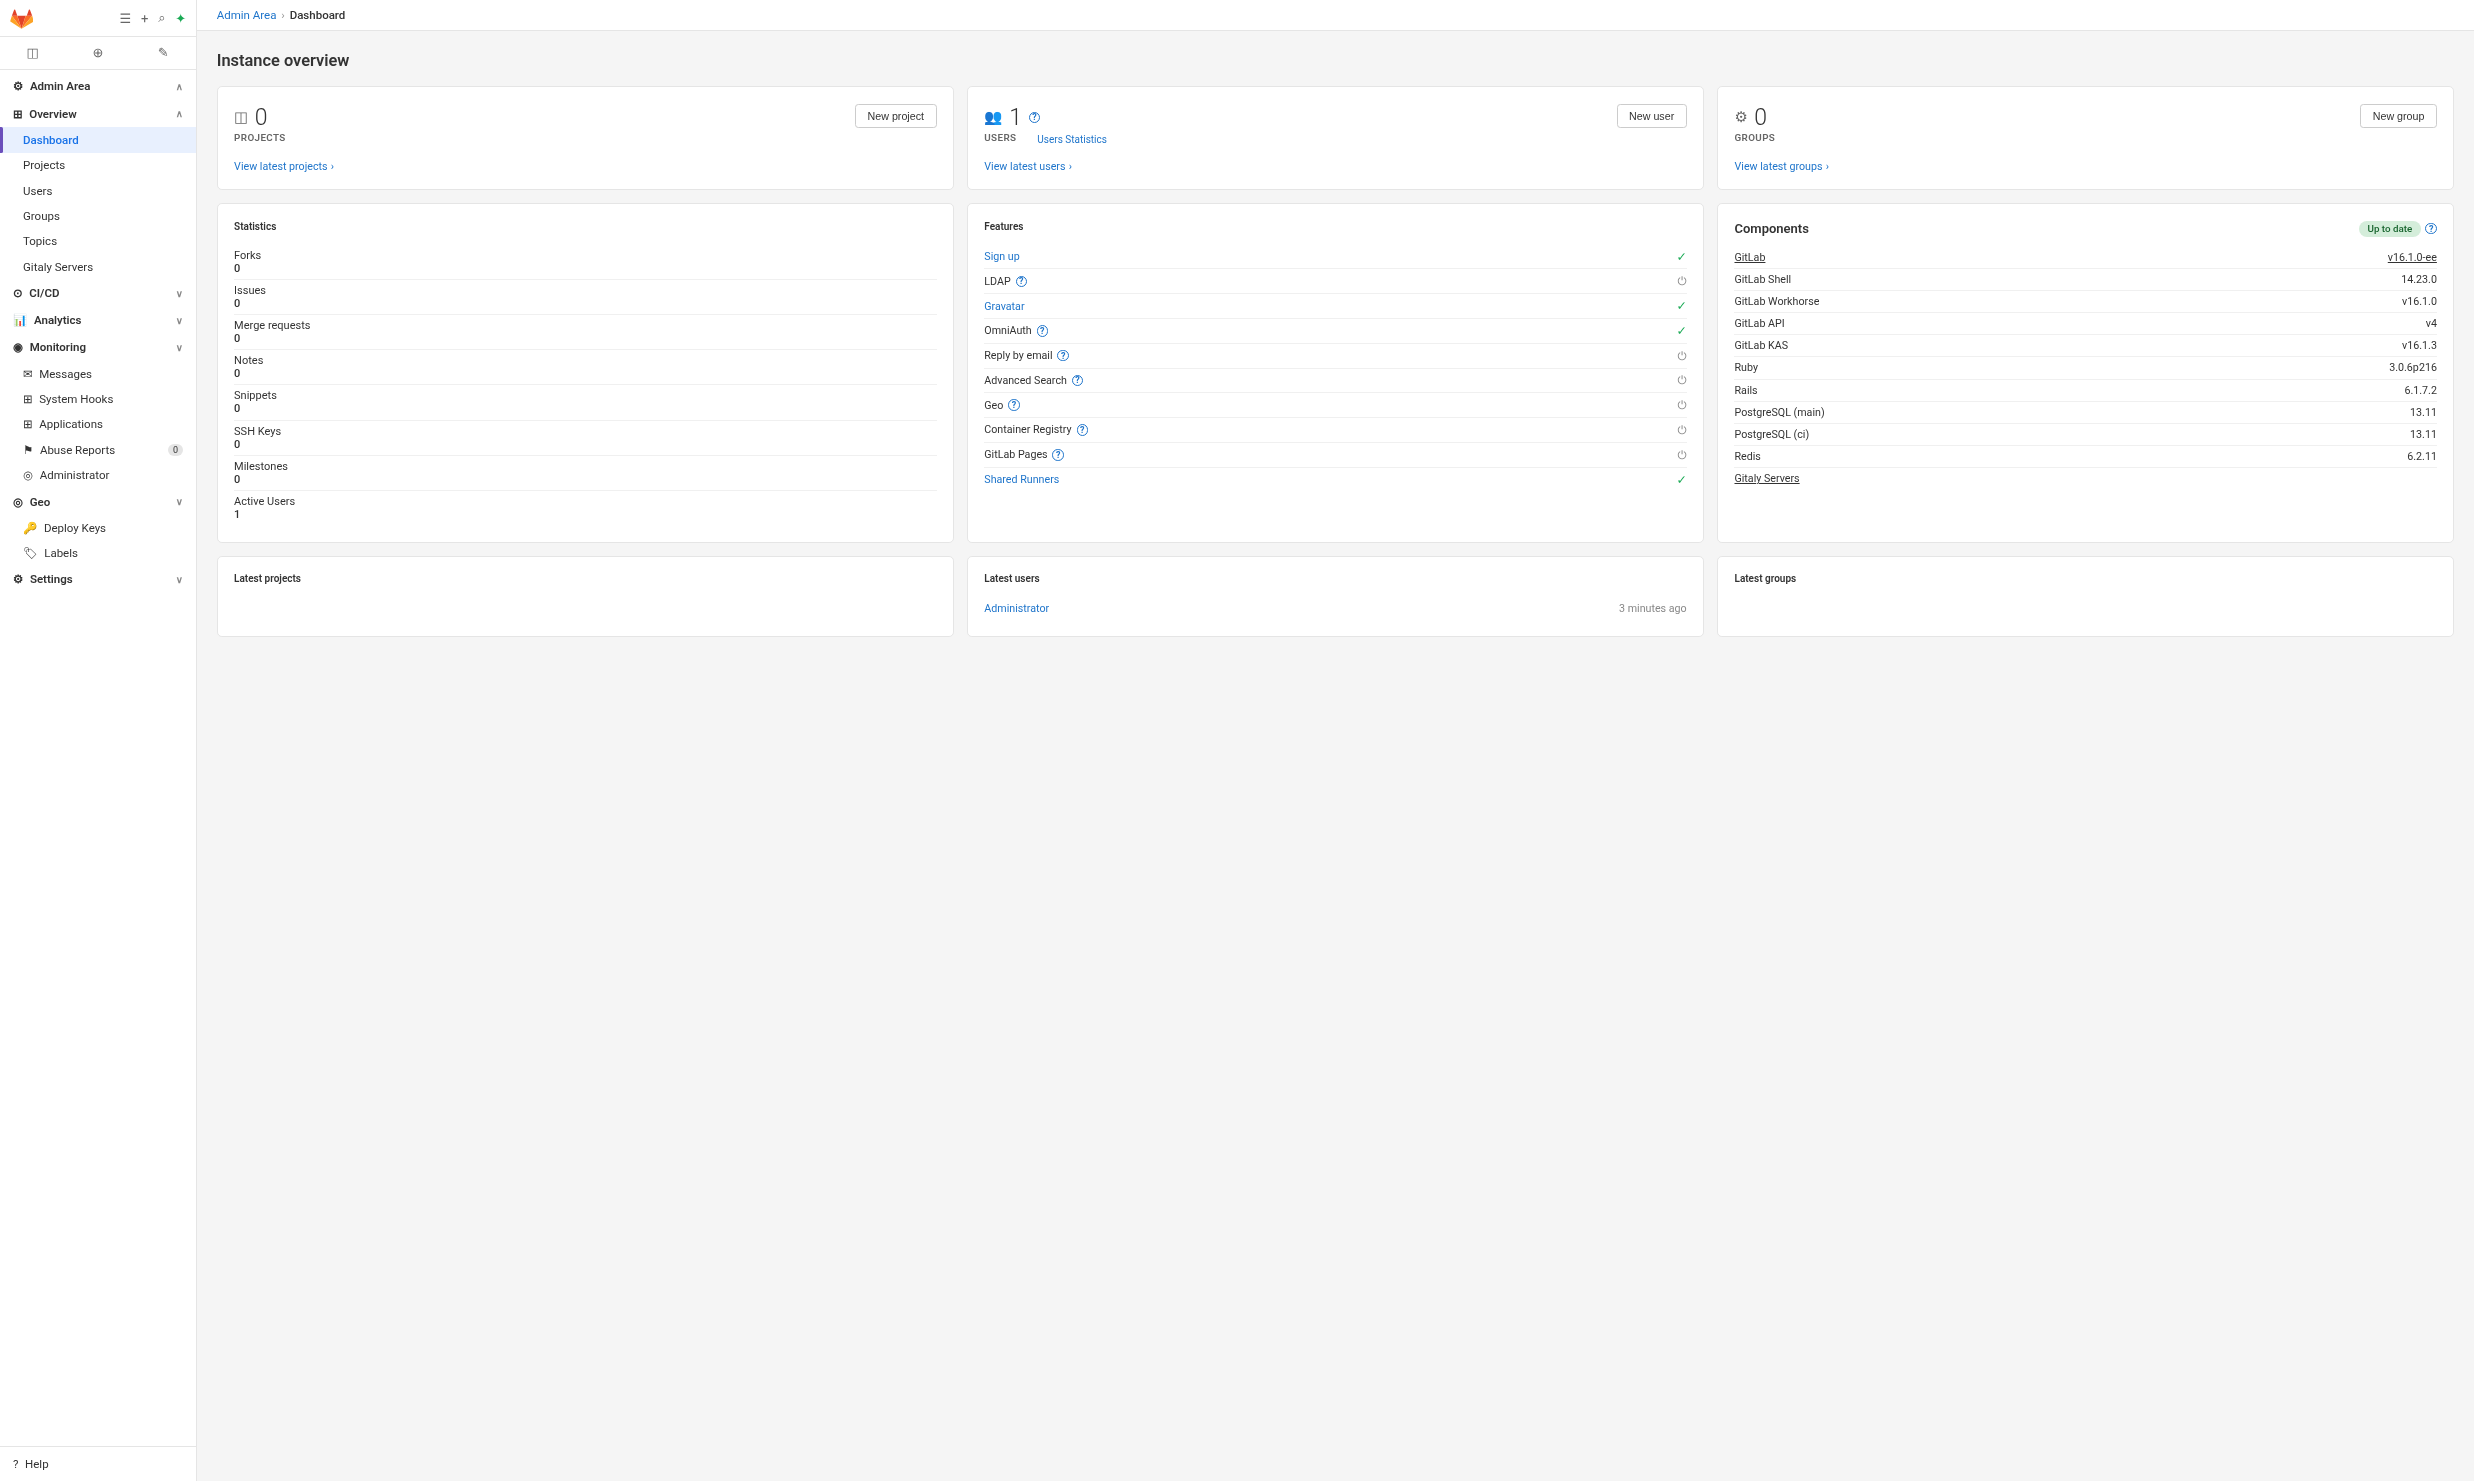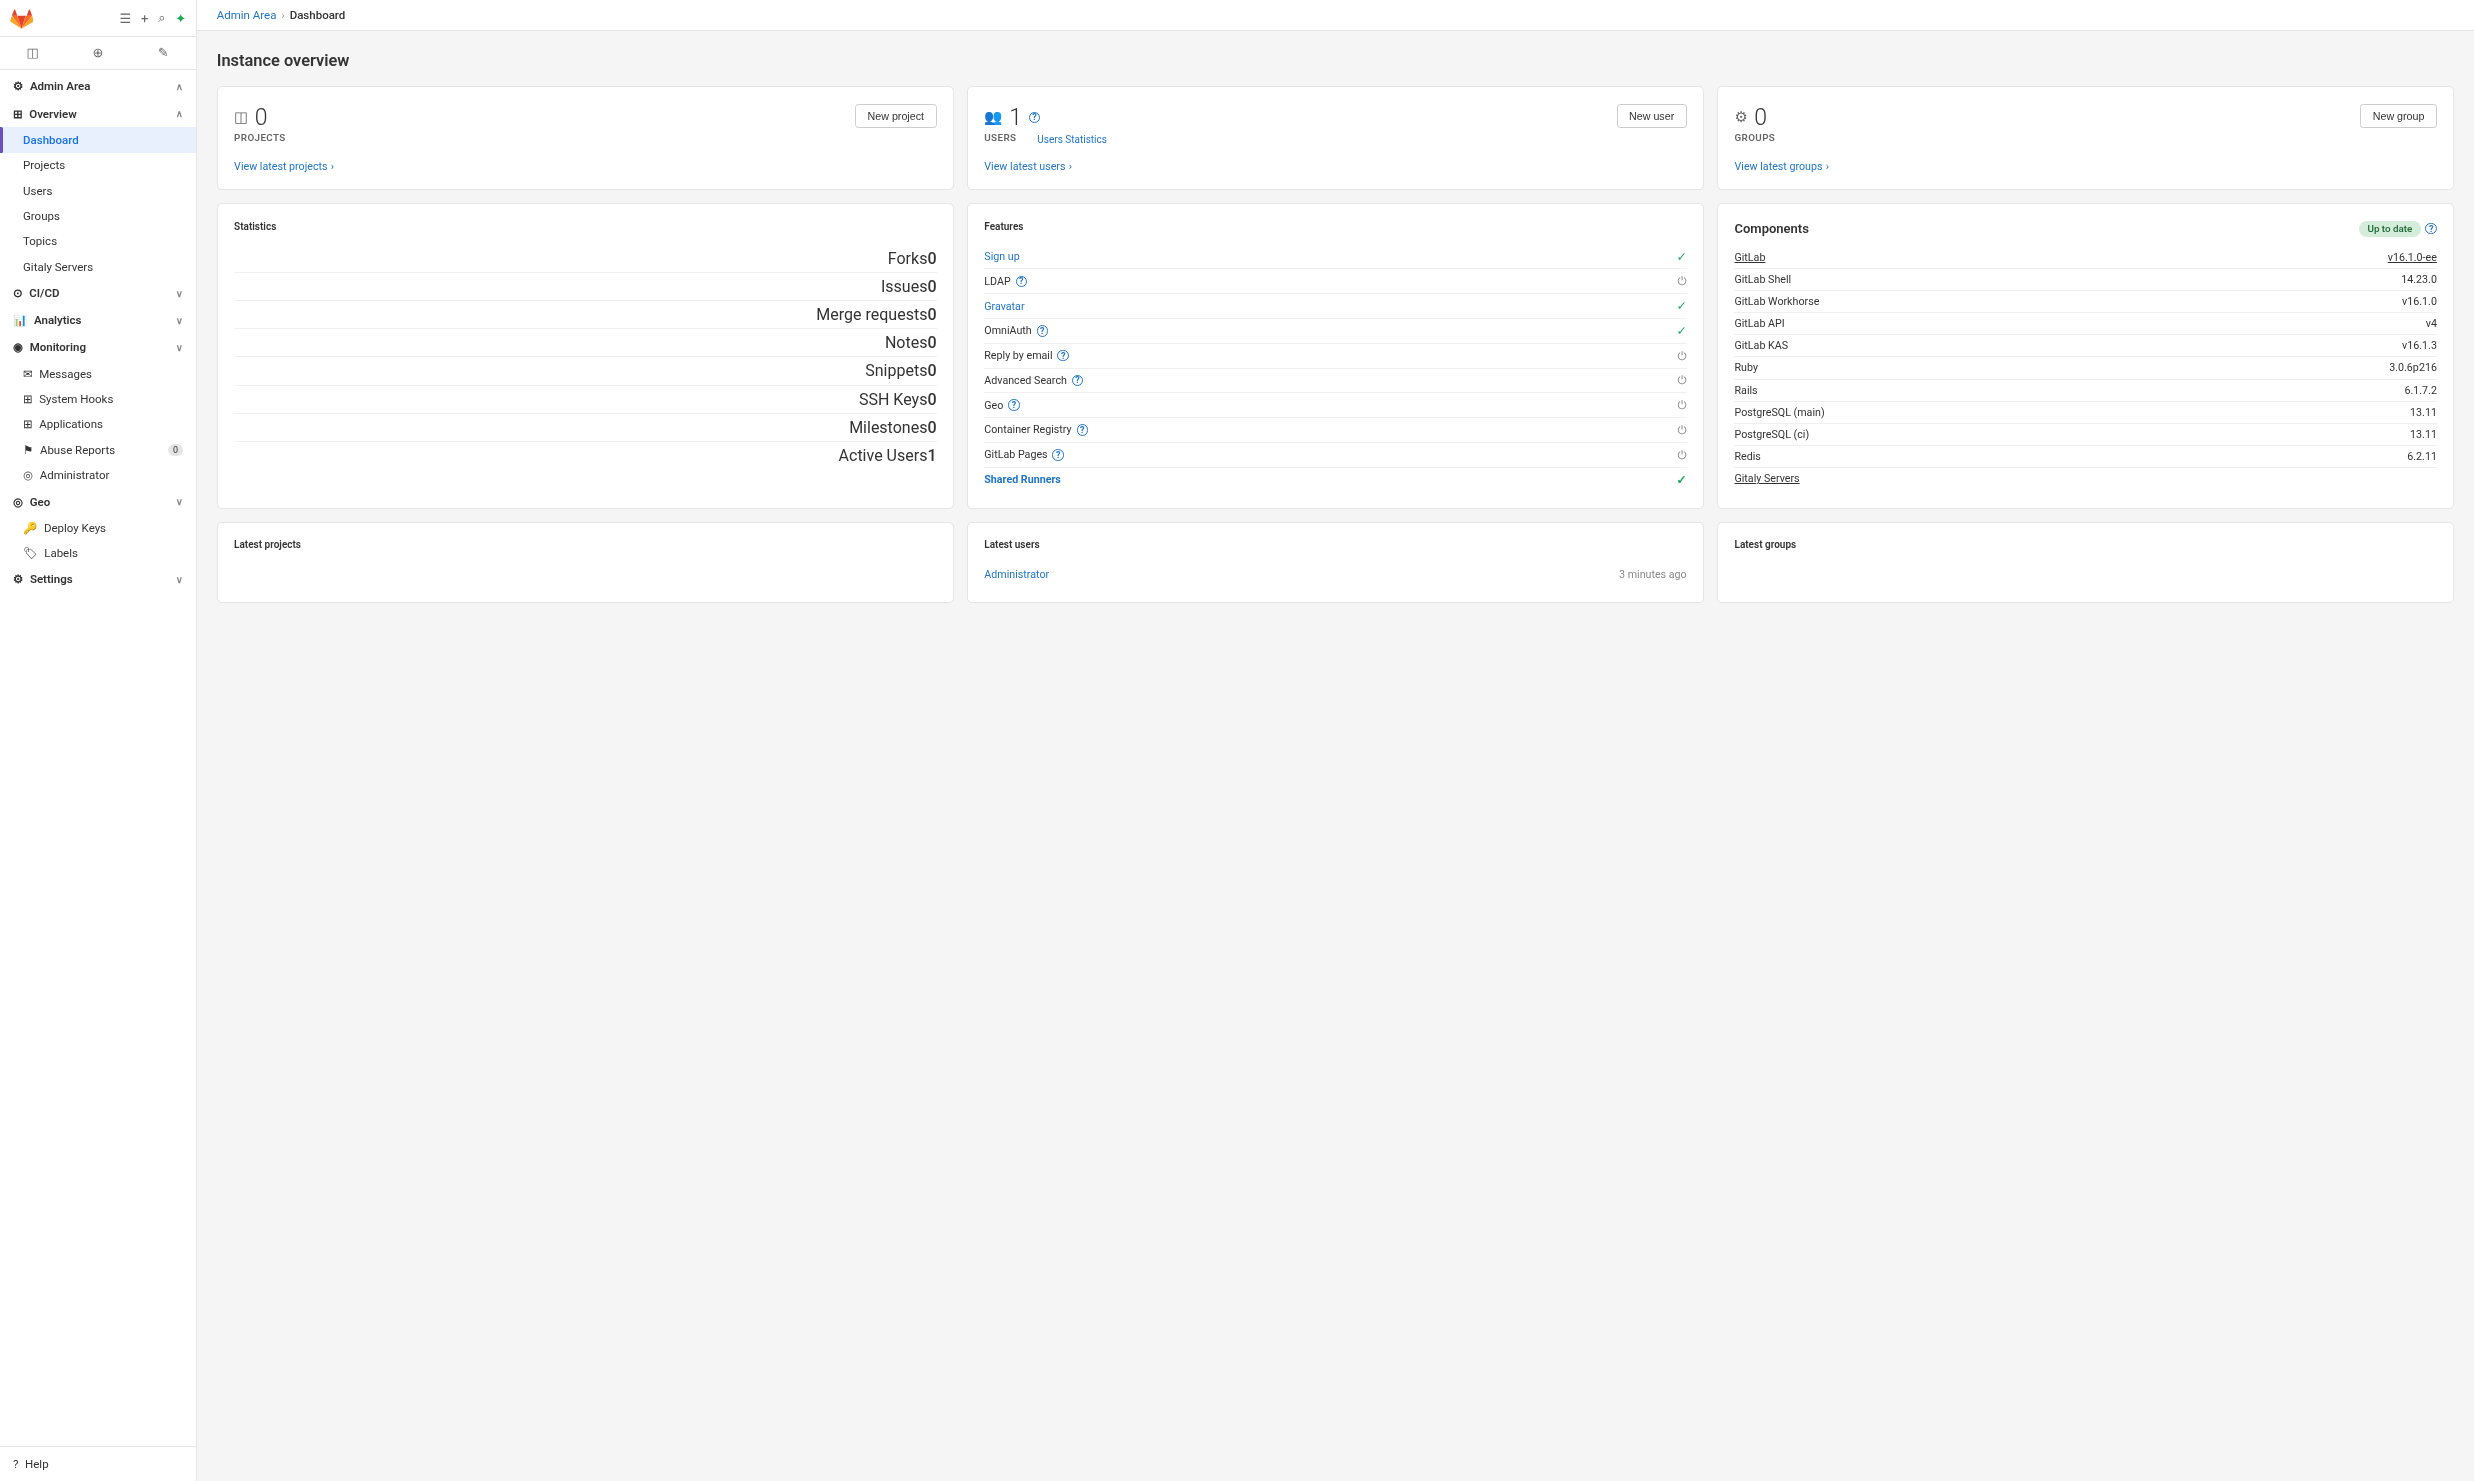--- a/index.html
+++ b/index.html
@@ -42,29 +42,29 @@
     .stat-number-row { display: flex; align-items: center; gap: 6.6px; margin-bottom: 1.6px; }
     .stat-icon { color: #666; font-size: 14.8px; }
     .stat-number { font-size: 23px; font-weight: 300; color: #333; }
     .stat-label { font-size: 9.8px; color: #666; text-transform: uppercase; font-weight: 600; letter-spacing: 0.4px; margin-bottom: 3.3px; }
     .stat-sub { font-size: 10px; color: #1f75cb; margin-left: 16px; }
     .stat-btn { border: 0.8px solid #ccc; background: #fff; padding: 4.9px 11.5px; border-radius: 3.3px; font-size: 10.7px; cursor: pointer; color: #333; white-space: nowrap; }
     .stat-link { color: #1f75cb; font-size: 10.7px; text-decoration: none; display: inline-flex; align-items: center; gap: 3.3px; margin-top: 9.8px; }
 
     
     .stat-table { width: 100%; }
-    .stat-table-row { display: flex; justify-content: flex-end; padding: 4.1px 0; border-bottom: 0.8px solid #f0f0f0; font-size: 16px; }
+    .stat-table-row { display: flex; justify-content: flex-end; padding: 4.1px 0; border-bottom: 0.8px solid #f0f0f0; font-size: 11px; flex-direction: column; }
     .stat-table-row:last-child { border-bottom: none; }
     .stat-table-label { color: #333; }
     .stat-table-value { color: #333; font-weight: 500; }
 
     
     .features-list { }
     .feature-row { display: flex; justify-content: space-between; align-items: center; padding: 4.9px 0; border-bottom: 0.8px solid #f0f0f0; font-size: 10.7px; }
-    .feature-row:last-child { border-bottom: none; font-weight: bold; }
+    .feature-row:last-child { border-bottom: none; }
     .feature-name { display: flex; align-items: center; gap: 4.9px; }
     .feature-name a { color: #1f75cb; text-decoration: none; }
     .feature-status { }
     .icon-check { color: #1aaa55; font-size: 12.3px; }
     .icon-power { color: #888; font-size: 11.5px; }
     .info-icon { color: #1f75cb; font-size: 9px; cursor: pointer; border: 0.8px solid #1f75cb; border-radius: 50%; width: 11.5px; height: 11.5px; display: inline-flex; align-items: center; justify-content: center; font-weight: 700; }
 
     
     .components-header { display: flex; align-items: center; justify-content: space-between; margin-bottom: 9.8px; }
     .components-title { font-size: 13px; font-weight: 600; }

